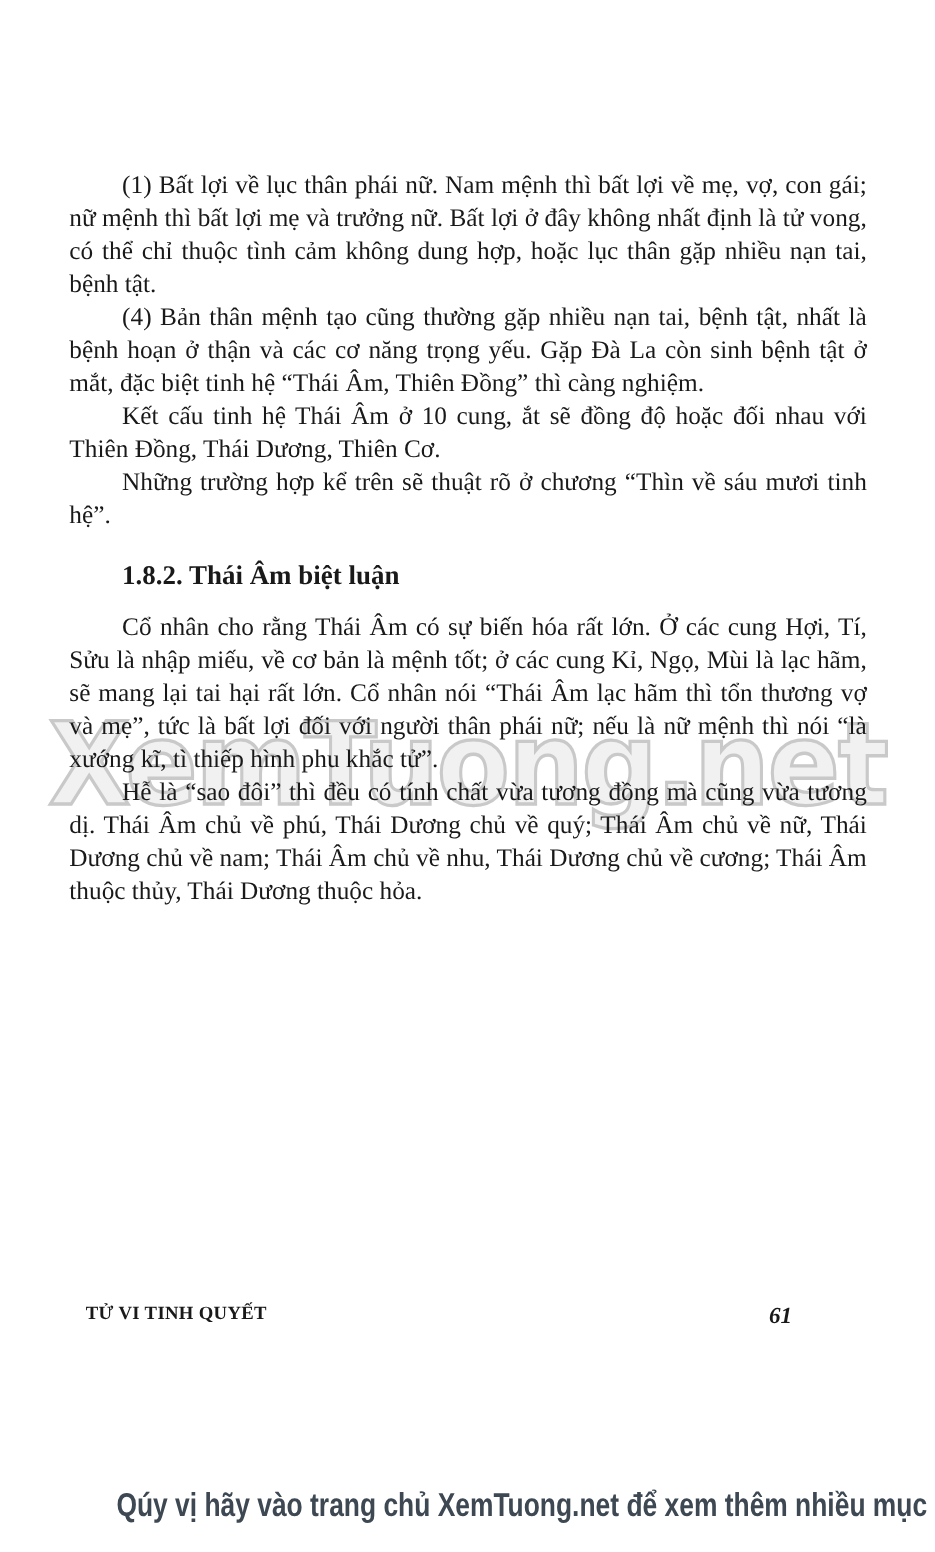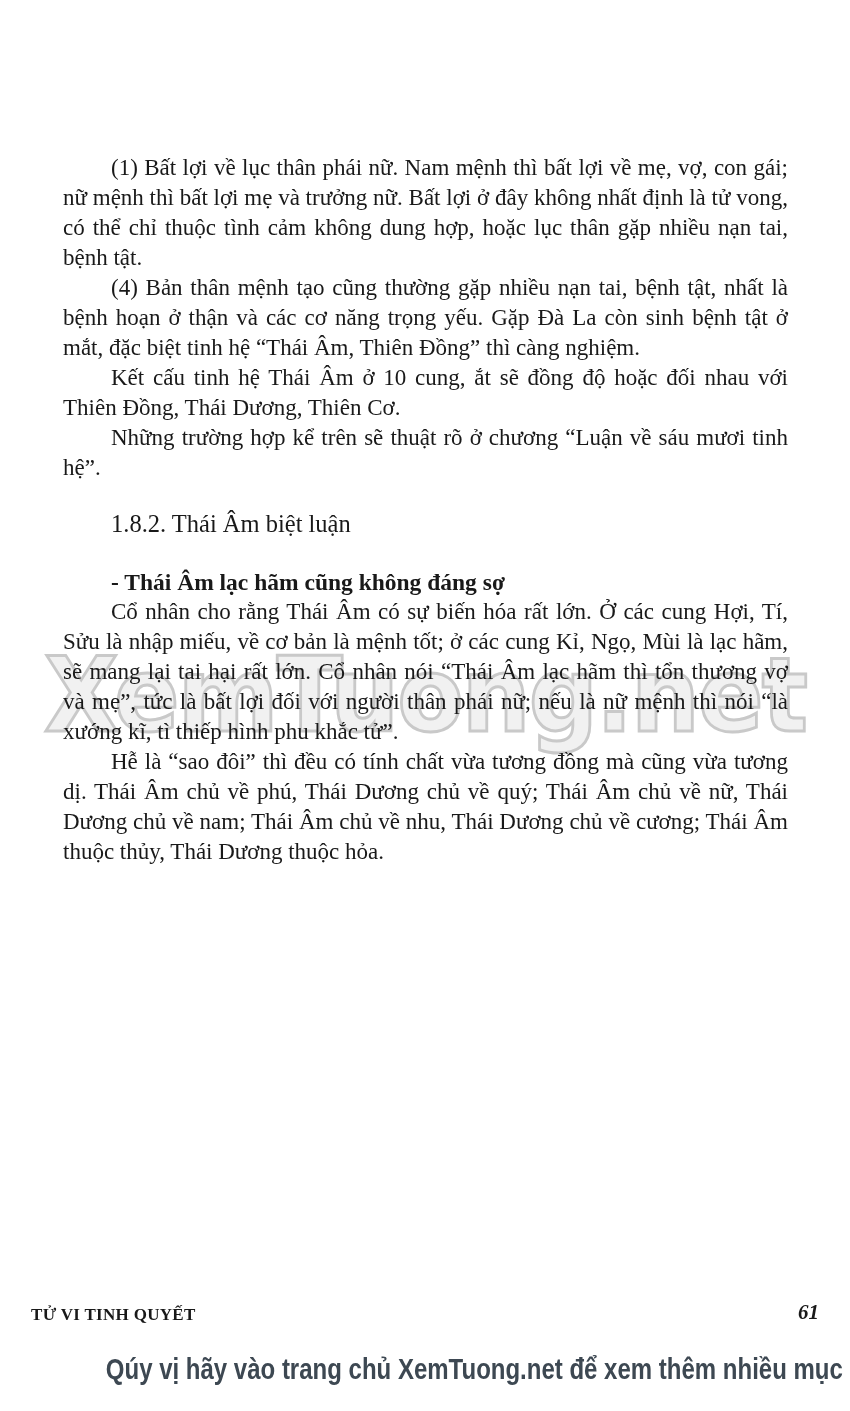--- a/index.html
+++ b/index.html
@@ -36,52 +36,53 @@
     padding:153px 62px 0 63px;
     font-size:23px;
     line-height:30px;
     text-align:justify;
   }
   .body-text p{
     margin:0;
     text-indent:48px;
   }
   .section-heading{
-    margin:26px 0 28px 48px;
+    margin:26px 0 16px 48px;
     font-size:24.5px;
-    font-weight:normal;
+    font-weight:bold;
     line-height:30px;
   }
   .sub-heading{
     margin:14px 0 0 48px;
     font-size:23.5px;
     font-weight:bold;
     line-height:30px;
   }
   .page-footer{
     position:absolute;
     left:0;
-    top:1300px;
+    top:1184px;
     width:850px;
-    padding:0 31px;
+    padding:0 78px;
     box-sizing:border-box;
     display:flex;
     justify-content:space-between;
-    align-items:flex-end;
+    align-items:flex-start;
     z-index:1;
   }
   .book-title{
     font-weight:bold;
     font-size:17px;
     letter-spacing:0.3px;
   }
   .page-number{
     font-weight:bold;
     font-style:italic;
     font-size:21px;
+    margin-right:52px;
   }
   .bottom-banner{
     position:absolute;
     left:0;
     top:1352px;
     width:850px;
     text-align:center;
     z-index:1;
   }
   .bottom-banner .banner-line{
@@ -100,25 +101,24 @@
 <body>
 
 <div class="page">
 
   <div class="watermark">XemTuong.net</div>
 
   <div class="body-text">
     <p>(1) Bất lợi về lục thân phái nữ. Nam mệnh thì bất lợi về mẹ, vợ, con gái; nữ mệnh thì bất lợi mẹ và trưởng nữ. Bất lợi ở đây không nhất định là tử vong, có thể chỉ thuộc tình cảm không dung hợp, hoặc lục thân gặp nhiều nạn tai, bệnh tật.</p>
     <p>(4) Bản thân mệnh tạo cũng thường gặp nhiều nạn tai, bệnh tật, nhất là bệnh hoạn ở thận và các cơ năng trọng yếu. Gặp Đà La còn sinh bệnh tật ở mắt, đặc biệt tinh hệ “Thái Âm, Thiên Đồng” thì càng nghiệm.</p>
     <p>Kết cấu tinh hệ Thái Âm ở 10 cung, ắt sẽ đồng độ hoặc đối nhau với Thiên Đồng, Thái Dương, Thiên Cơ.</p>
-    <p>Những trường hợp kể trên sẽ thuật rõ ở chương “Luận về sáu mươi tinh hệ”.</p>
+    <p>Những trường hợp kể trên sẽ thuật rõ ở chương “Thìn về sáu mươi tinh hệ”.</p>
 
     <div class="section-heading">1.8.2. Thái Âm biệt luận</div>
 
-    <div class="sub-heading">- Thái Âm lạc hãm cũng không đáng sợ</div>
 
     <p>Cổ nhân cho rằng Thái Âm có sự biến hóa rất lớn. Ở các cung Hợi, Tí, Sửu là nhập miếu, về cơ bản là mệnh tốt; ở các cung Kỉ, Ngọ, Mùi là lạc hãm, sẽ mang lại tai hại rất lớn. Cổ nhân nói “Thái Âm lạc hãm thì tổn thương vợ và mẹ”, tức là bất lợi đối với người thân phái nữ; nếu là nữ mệnh thì nói “là xướng kĩ, tì thiếp hình phu khắc tử”.</p>
     <p>Hễ là “sao đôi” thì đều có tính chất vừa tương đồng mà cũng vừa tương dị. Thái Âm chủ về phú, Thái Dương chủ về quý; Thái Âm chủ về nữ, Thái Dương chủ về nam; Thái Âm chủ về nhu, Thái Dương chủ về cương; Thái Âm thuộc thủy, Thái Dương thuộc hỏa.</p>
   </div>
 
   <div class="page-footer">
     <span class="book-title">TỬ VI TINH QUYẾT</span>
     <span class="page-number">61</span>
   </div>
 

